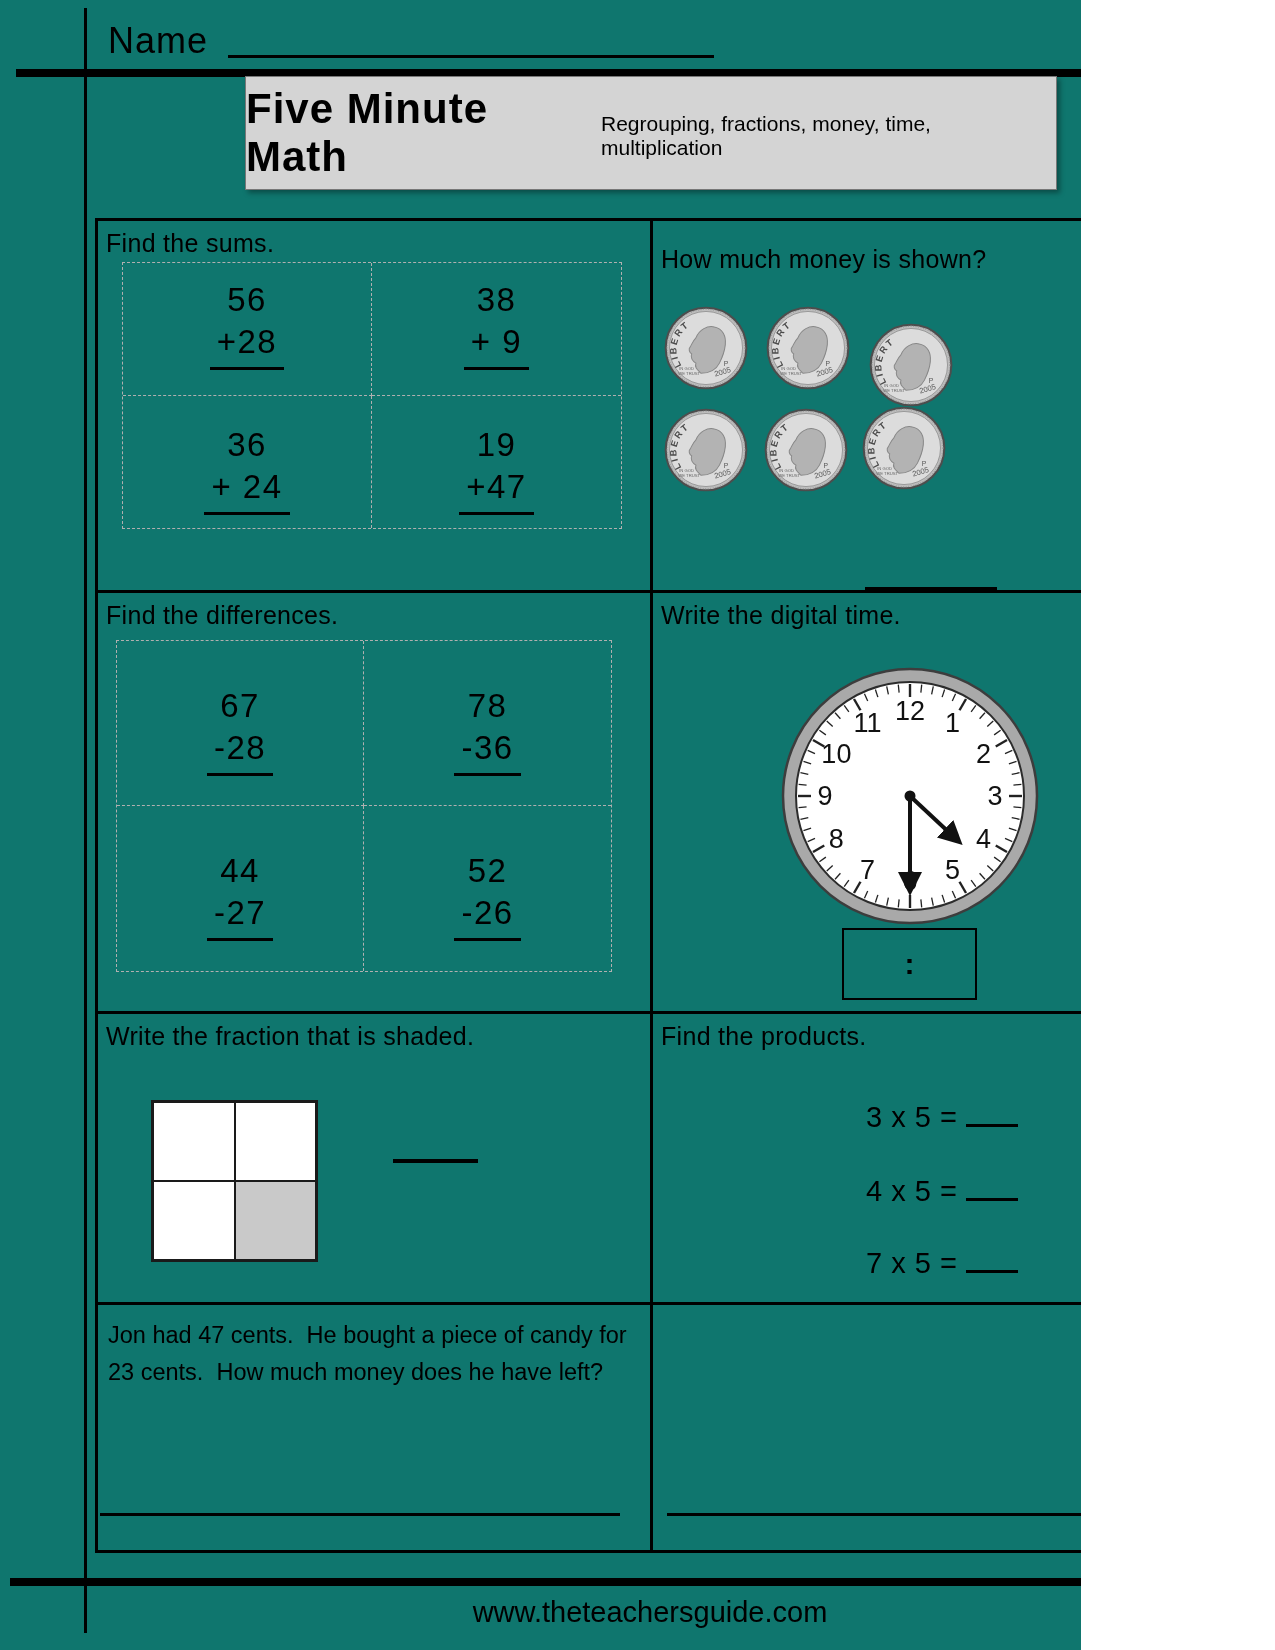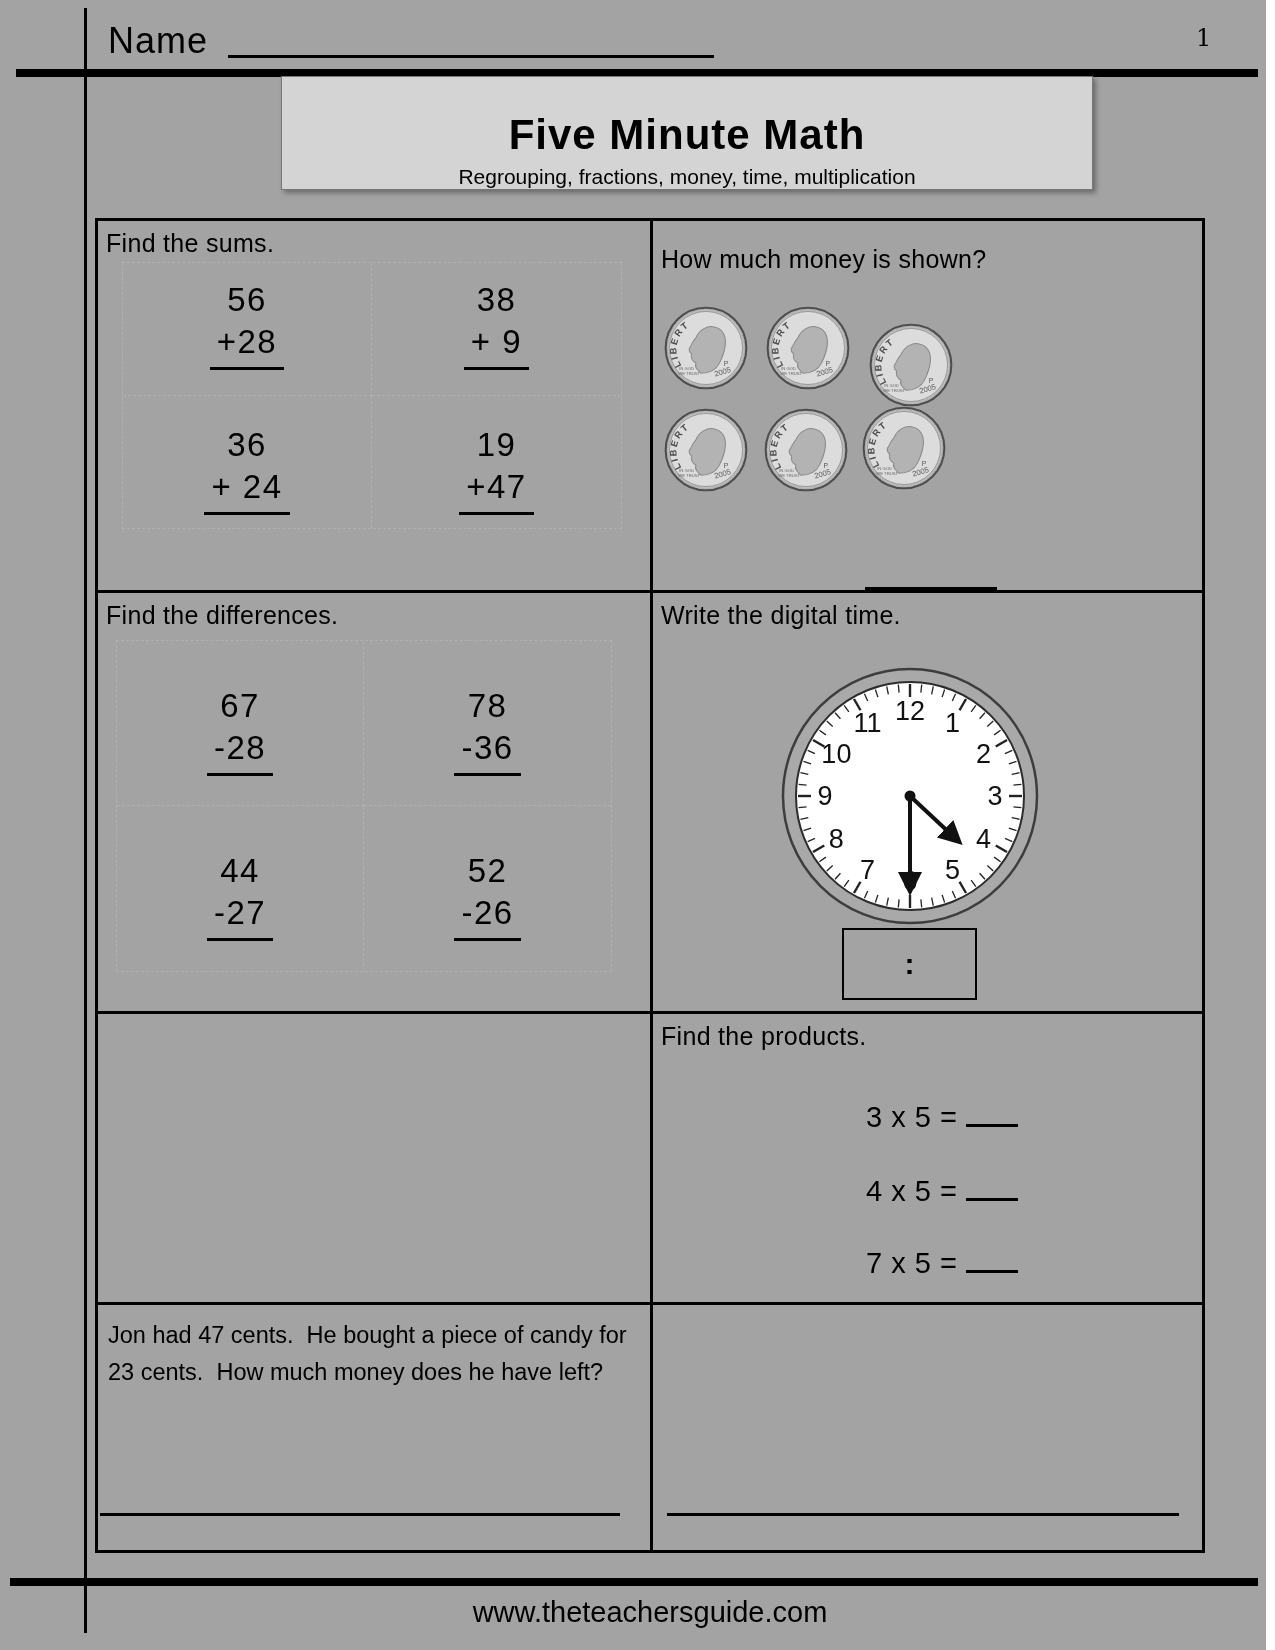--- a/index.html
+++ b/index.html
@@ -1,27 +1,27 @@
 <!DOCTYPE html>
 <html><head>
 <meta charset="utf-8">
 <style>
   html,body{margin:0;padding:0;background:#fff;}
-  .page{position:relative;width:1266px;height:1650px;background:#a3a3a3;overflow:hidden;
+  .page{position:relative;width:1081px;height:1650px;background:#0f766e;overflow:hidden;
         font-family:"Liberation Sans", sans-serif;color:#000;}
   .abs{position:absolute;}
   .rule{background:#000;}
   
   .name-label{left:108px;top:20px;font-size:36px;letter-spacing:1px;}
   .name-line{left:228px;top:55px;width:486px;height:3px;background:#000;}
   .page-num{left:1196px;top:24px;font-size:24px;font-family:"DejaVu Serif", serif;}
   .top-rule{left:16px;top:69px;width:1242px;height:8px;}
   .title-box{left:245px;top:76px;width:810px;height:112px;background:#d4d4d4;
              border:1px solid #777;box-shadow:3px 3px 5px rgba(0,0,0,0.35);
-             display:flex;flex-direction:column;align-items:center;justify-content:flex-end;margin-left:36px;}
+             display:flex;flex-direction:row;align-items:center;justify-content:flex-end;}
   .title-main{font-size:42px;font-weight:bold;letter-spacing:1px;}
   .title-sub{font-size:21px;margin-top:6px;}
   
   .wtable{left:95px;top:218px;width:1110px;height:1335px;border:3px solid #000;box-sizing:border-box;}
   .vdiv{left:552px;top:0;width:3px;height:1329px;background:#000;}
   .hdiv{left:0;width:1104px;height:3px;background:#000;}
   .cell{position:absolute;box-sizing:border-box;border-radius:12px;}
   .cell-label{position:absolute;left:8px;top:8px;font-size:25px;letter-spacing:0.3px;}
   
   .dash-grid{position:absolute;border:1px dashed #b0b0b0;display:grid;
@@ -265,20 +265,30 @@
           <text x="87.49999999999997" y="56.38784067832273" dy="0.35em" text-anchor="middle" font-size="27" font-family="Liberation Sans, sans-serif" fill="#111">11</text>
           <line x1="130" y1="130" x2="130" y2="210" stroke="#111" stroke-width="4" marker-end="url(#arrowhead)"></line>
           <line x1="130" y1="130" x2="168.03039248419685" y2="165.4639147232499" stroke="#111" stroke-width="4" marker-end="url(#arrowhead)"></line>
           <circle cx="130" cy="130" r="5.5" fill="#111"></circle>
         </svg>
       <div class="abs digital-box" style="left:189px;top:335px;width:131px;height:68px;">
         <span>:</span>
       </div>
     </div>
 
+    <div class="cell" style="left:0;top:793px;width:552px;height:288px;">
+      <div class="cell-label">Write the fraction that is shaded.</div>
+      <div class="abs frac-grid" style="left:53px;top:86px;width:163px;height:158px;">
+        <div class="frac-cell"></div>
+        <div class="frac-cell"></div>
+        <div class="frac-cell"></div>
+        <div class="frac-cell shaded"></div>
+      </div>
+      <div class="abs frac-line" style="left:295px;top:145px;width:85px;"></div>
+    </div>
 
     <div class="cell" style="left:555px;top:793px;width:549px;height:288px;">
       <div class="cell-label">Find the products.</div>
       <div class="prod-row" style="top:84px;"><span>3 x 5 =</span><span class="blank"></span></div>
       <div class="prod-row" style="top:158px;"><span>4 x 5 =</span><span class="blank"></span></div>
       <div class="prod-row" style="top:230px;"><span>7 x 5 =</span><span class="blank"></span></div>
     </div>
 
     <div class="cell" style="left:0;top:1084px;width:552px;height:245px;">
       <div class="wp-text">Jon had 47 cents.  He bought a piece of candy for 23 cents.  How much money does he have left?</div>

